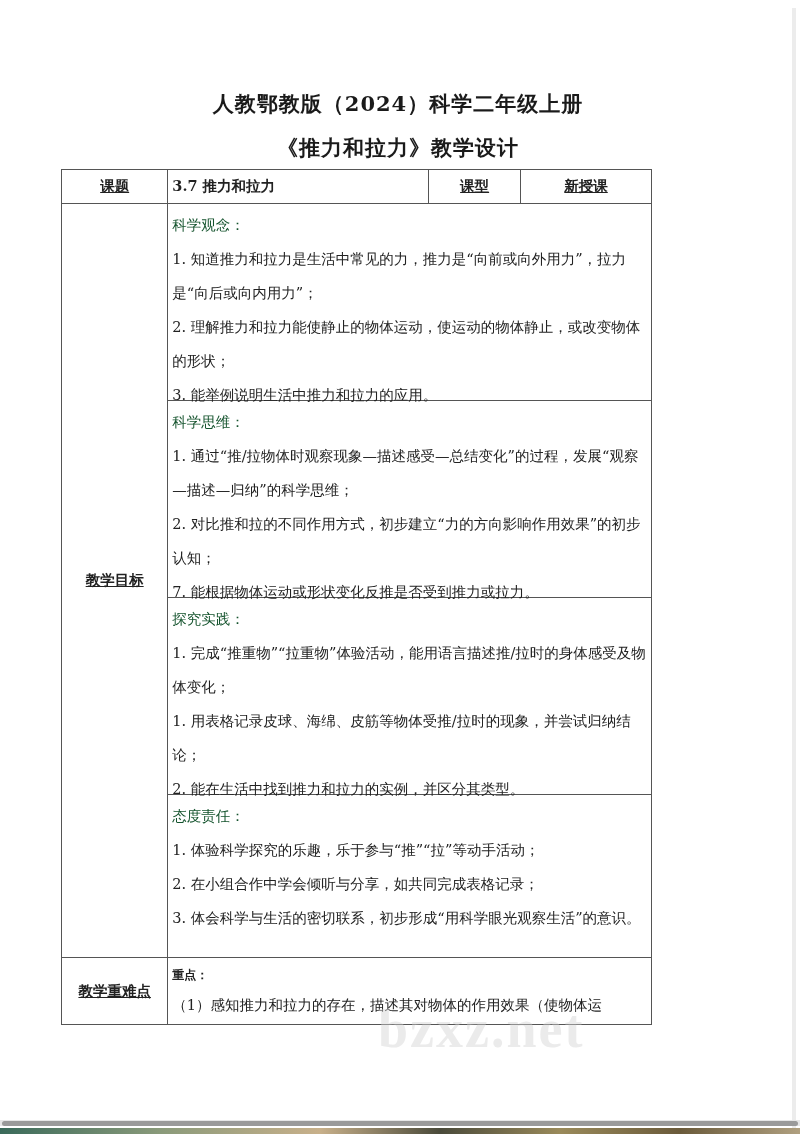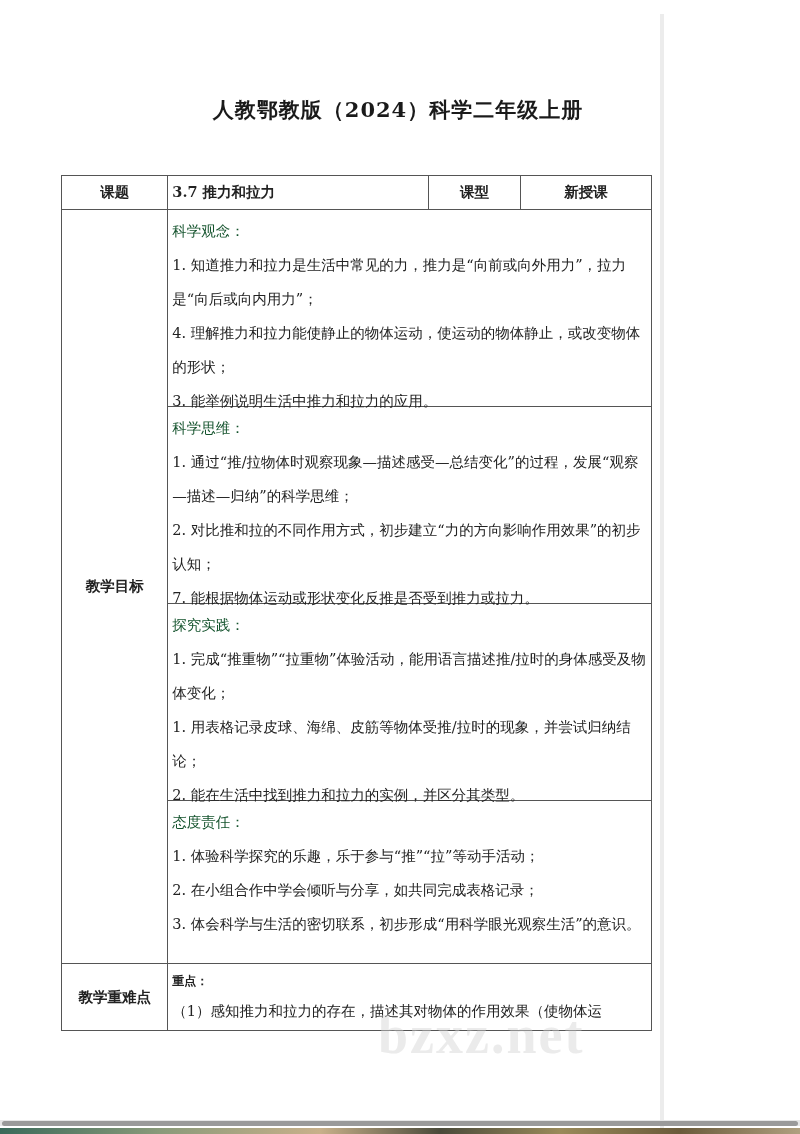--- a/index.html
+++ b/index.html
@@ -1,41 +1,42 @@
 <!DOCTYPE html>
 <html><head>
 <meta charset="utf-8">
 <style>
   * { margin: 0; padding: 0; box-sizing: border-box; }
   html, body { width: 800px; height: 1134px; overflow: hidden; background: #ffffff; }
   body { position: relative; font-family: "DejaVu Serif", "Liberation Serif", serif; color: #222; }
-  .page { position: absolute; left: 0; top: 14px; width: 664px; height: 1120px; background: #fff; }
+  .page { position: absolute; left: 0; top: 8px; width: 796px; height: 1120px; background: #fff; }
   .right-edge { position: absolute; right: 0; top: 0; width: 4px; height: 1120px; background: #ececec; }
   .title1 { position: absolute; left: 0; width: 796px; top: 82px; text-align: center; font-size: 21px; font-weight: bold; letter-spacing: 1px; color: #1a1a1a; }
   .title2 { position: absolute; left: 0; width: 796px; top: 126px; text-align: center; font-size: 21px; font-weight: bold; letter-spacing: 1px; color: #1a1a1a; }
   table.doc { position: absolute; left: 61px; top: 161px; width: 591px; border-collapse: collapse; font-size: 14.5px; }
   table.doc td { border: 1px solid #555; vertical-align: top; }
-  td.label { text-align: center; vertical-align: middle !important; font-weight: bold; font-size: 14.5px; color: #222; }
+  td.label { text-align: center; vertical-align: middle !important; font-weight: bold; font-size: 14.5px; color: #222; text-decoration: underline; }
   td.hdr { height: 34px; vertical-align: middle !important; }
   td.hdr.lesson { font-weight: bold; padding-left: 4px; }
   .block { padding: 4px 4px 4px 4px; line-height: 34px; }
   .block .head { color: #14532d; }
   .block .head.black { color: #222; font-weight: bold; font-size: 12px; line-height: 30px; }
   .watermark { position: absolute; left: 378px; top: 990px; font-family: Liberation Serif, serif; font-size: 54px; font-weight: bold; color: rgba(210,210,210,0.45); letter-spacing: 2px; pointer-events: none; }
   .hscroll-track { position: absolute; left: 0; top: 1120px; width: 800px; height: 6px; background: #e6e6e6; }
   .hscroll-thumb { position: absolute; left: 2px; top: 1121px; width: 796px; height: 5px; background: #9a9a9a; border-radius: 3px; }
   .desktop-strip { position: absolute; left: 0; top: 1128px; width: 800px; height: 6px; background: linear-gradient(90deg, #3a6a5a 0%, #8a9a7a 20%, #c8b08a 40%, #4a4a3a 55%, #9a8a5a 70%, #6a5a3a 85%, #b0a080 100%); }
 </style>
 </head>
 <body>
 
 <div class="page">
   <div class="right-edge"></div>
 
   <div class="title1">人教鄂教版（2024）科学二年级上册</div>
+  <div class="title2">《推力和拉力》教学设计</div>
 
   <table class="doc">
     <colgroup>
       <col style="width:107px">
       <col style="width:261px">
       <col style="width:92px">
       <col style="width:131px">
     </colgroup>
     <tbody>
         <tr>
@@ -44,21 +45,21 @@
       <td class="label hdr">课型</td>
       <td class="label hdr" style="font-weight:bold">新授课</td>
     </tr>
 
     <tr>
       <td class="label" rowspan="4">教学目标</td>
       <td colspan="3">
         <div class="block" style="height:196px">
           <div class="head">科学观念：</div>
           <div>1. 知道推力和拉力是生活中常见的力，推力是“向前或向外用力”，拉力是“向后或向内用力”；</div>
-          <div>4. 理解推力和拉力能使静止的物体运动，使运动的物体静止，或改变物体的形状；</div>
+          <div>2. 理解推力和拉力能使静止的物体运动，使运动的物体静止，或改变物体的形状；</div>
           <div>3. 能举例说明生活中推力和拉力的应用。</div>
         </div>
       </td>
     </tr>
     <tr>
       <td colspan="3">
         <div class="block" style="height:196px">
           <div class="head">科学思维：</div>
           <div>1. 通过“推/拉物体时观察现象—描述感受—总结变化”的过程，发展“观察—描述—归纳”的科学思维；</div>
           <div>2. 对比推和拉的不同作用方式，初步建立“力的方向影响作用效果”的初步认知；</div>

